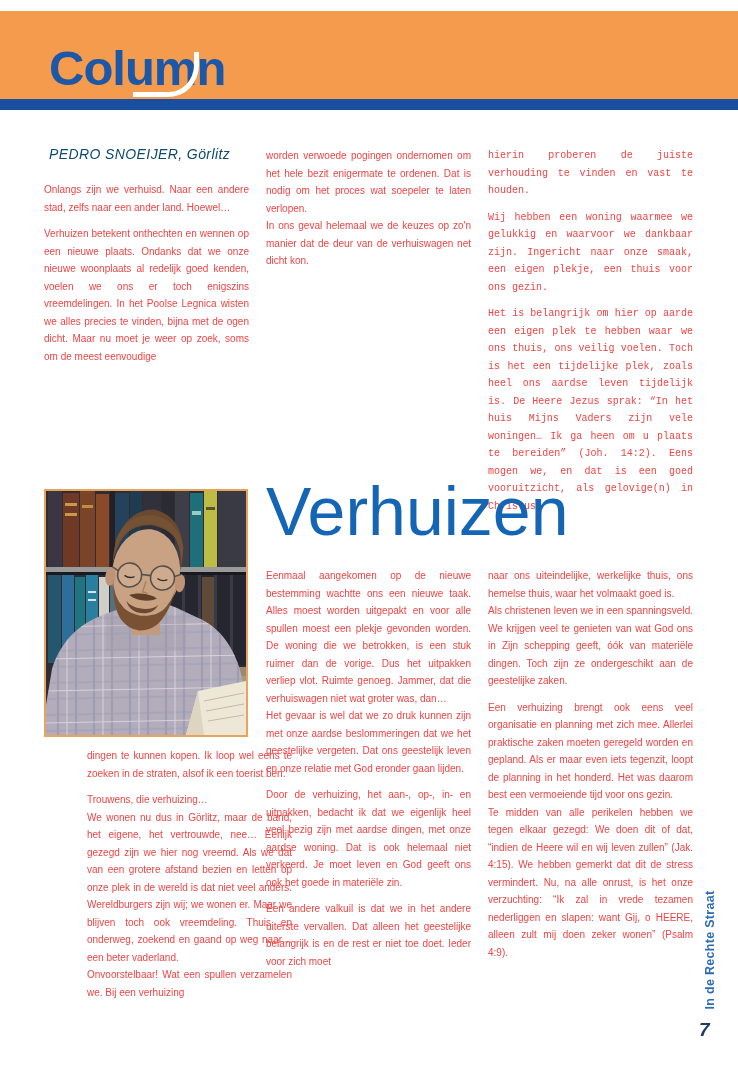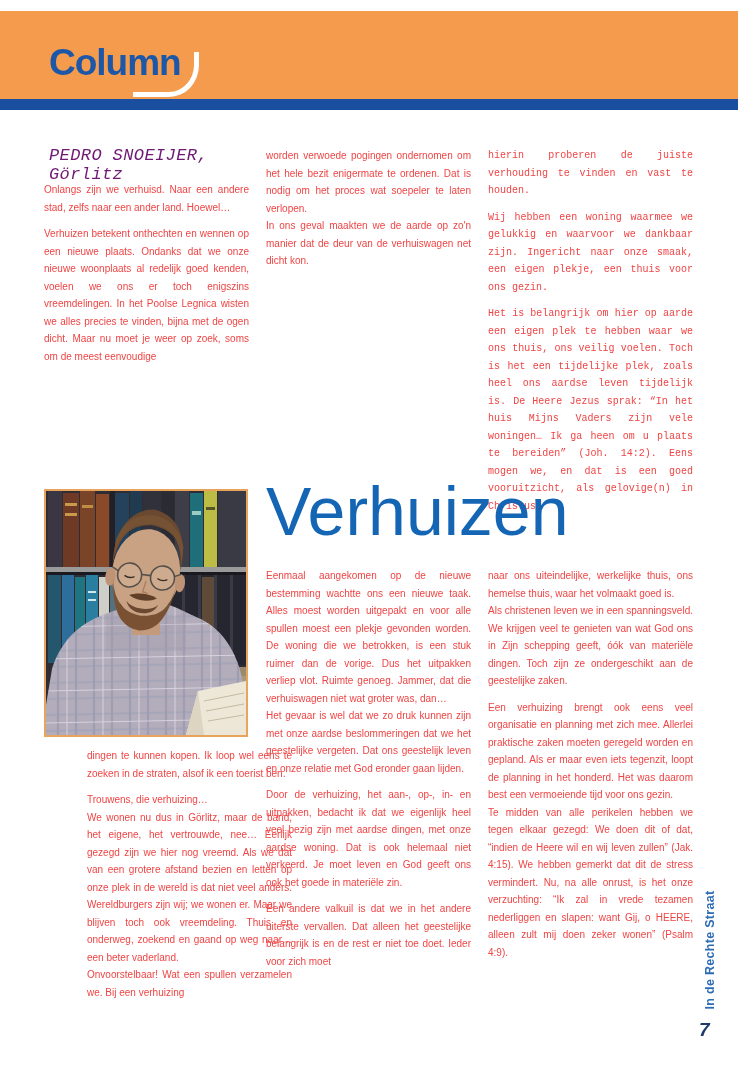--- a/index.html
+++ b/index.html
@@ -3,32 +3,32 @@
 <meta charset="utf-8">
 <style>
   html,body { margin:0; padding:0; background:#e9e9e9; }
   .page {
     position:relative; width:738px; height:1068px; background:#ffffff;
     font-family:"Liberation Sans", sans-serif; overflow:hidden;
     margin:0 auto;
   }
   .banner { position:absolute; left:0; top:11px; width:738px; height:88px; background:#F49B4D; }
   .logo-text {
-    position:absolute; left:49px; top:44px; font-size:37px; font-weight:600;
+    position:absolute; left:49px; top:44px; font-size:49px; font-weight:600;
     color:#1C57A8; letter-spacing:-1px; line-height:1;
   }
   .swoosh {
     position:absolute; left:133px; top:52px; width:61px; height:40px;
     border-right:5px solid #ffffff; border-bottom:5px solid #ffffff;
     border-bottom-right-radius:30px 32px;
   }
   .bluebar { position:absolute; left:0; top:99px; width:738px; height:11px; background:#1A4E9E; }
   .byline {
     position:absolute; left:49px; top:146px; width:210px;
-    color:#701a75; font-style:italic; font-size:17px; letter-spacing:0.4px;font-family:Liberation Mono, monospace;
+    color:#0c4a6e; font-style:italic; font-size:14px; letter-spacing:0.4px;
   }
   .textcol {
     position:absolute; width:205px; color:#ef4444;
     font-size:10px; line-height:17.5px; text-align:justify;
   }
   .textcol p { margin:0; }
   .textcol p.gap { margin-top:9px; }
   #col1top   { left:44px;  top:181px; }
   #col2top   { left:266px; top:147px; }
   #col3top   { left:488px; top:147px;font-family:Liberation Mono, monospace; }
@@ -67,21 +67,21 @@
 
   <div class="byline">PEDRO SNOEIJER, Görlitz</div>
 
   <div class="textcol" id="col1top">
     <p class="para">Onlangs zijn we verhuisd. Naar een andere stad, zelfs naar een ander land. Hoewel…</p>
     <p class="para gap">Verhuizen betekent onthechten en wennen op een nieuwe plaats. Ondanks dat we onze nieuwe woonplaats al redelijk goed kenden, voelen we ons er toch enigszins vreemdelingen. In het Poolse Legnica wisten we alles precies te vinden, bijna met de ogen dicht. Maar nu moet je weer op zoek, soms om de meest eenvoudige</p>
   </div>
 
   <div class="textcol" id="col2top">
     <p class="para">worden verwoede pogingen ondernomen om het hele bezit enigermate te ordenen. Dat is nodig om het proces wat soepeler te laten verlopen.</p>
-    <p class="para">In ons geval maakten we de aarde op zo'n manier dat de deur van de verhuiswagen net dicht kon.</p>
+    <p class="para">In ons geval helemaal we de keuzes op zo'n manier dat de deur van de verhuiswagen net dicht kon.</p>
   </div>
 
   <div class="textcol" id="col3top">
     <p class="para">hierin proberen de juiste verhouding te vinden en vast te houden.</p>
     <p class="para gap">Wij hebben een woning waarmee we gelukkig en waarvoor we dankbaar zijn. Ingericht naar onze smaak, een eigen plekje, een thuis voor ons gezin.</p>
     <p class="para gap">Het is belangrijk om hier op aarde een eigen plek te hebben waar we ons thuis, ons veilig voelen. Toch is het een tijdelijke plek, zoals heel ons aardse leven tijdelijk is. De Heere Jezus sprak: “In het huis Mijns Vaders zijn vele woningen… Ik ga heen om u plaats te bereiden” (Joh. 14:2). Eens mogen we, en dat is een goed vooruitzicht, als gelovige(n) in Christus</p>
   </div>
 
   <div class="photo">
     <svg viewBox="0 0 200 244" preserveAspectRatio="none">

